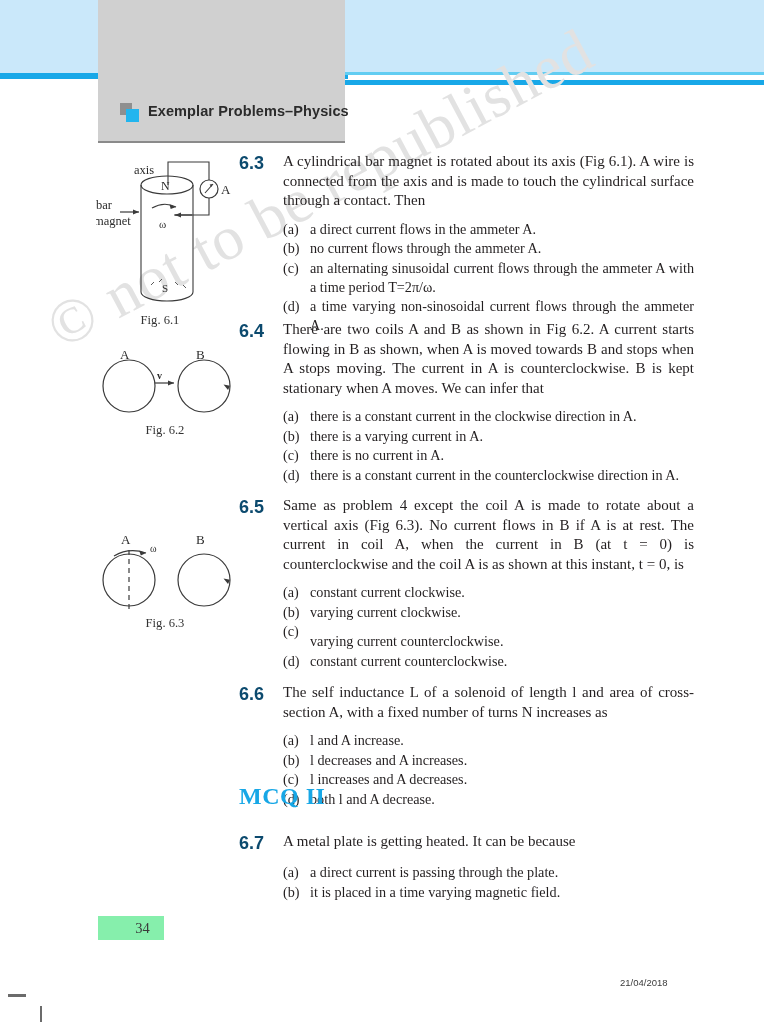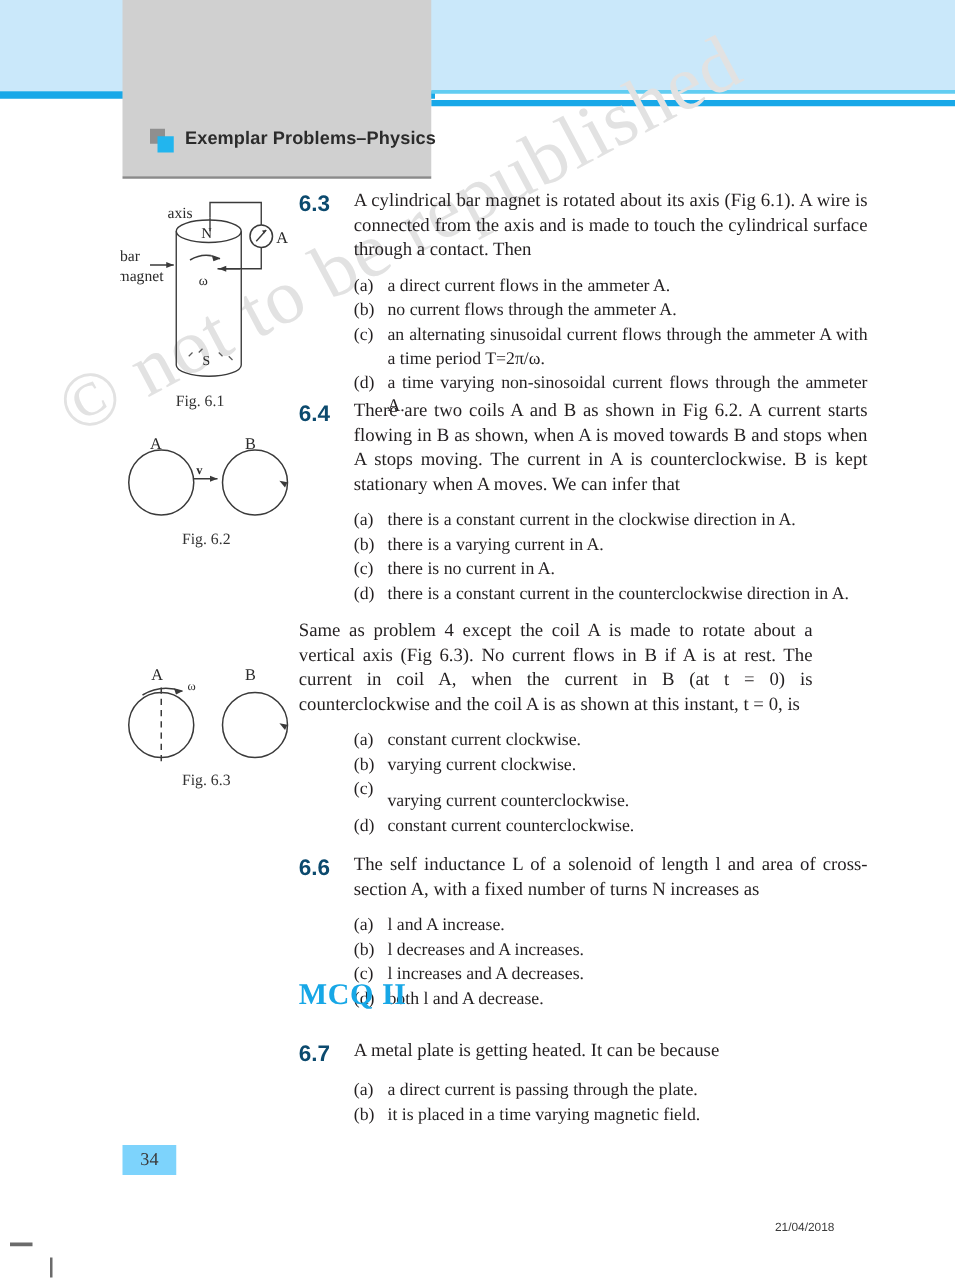--- a/index.html
+++ b/index.html
@@ -144,22 +144,22 @@
     font-size: 24px;
     color: #17a7e6;
     letter-spacing: 0.5px;
   }
 
   
   .pagenum-box {
     position: absolute;
     left: 98px; top: 916px;
     width: 43px; height: 24px;
-    background: #7dd3fc;
-    display: flex; align-items: center; justify-content: center;
+    background: #86efac;
+    display: flex; align-items: center; justify-content: center; padding-left: 23px;
   }
   .pagenum {
     font-size: 14.5px;
     color: #3b3b3b;
   }
   .footer-date {
     position: absolute;
     left: 620px; top: 977px;
     font-family: "Liberation Sans", sans-serif;
     font-size: 9.5px;
@@ -317,20 +317,21 @@
       </div>
       <div class="opt">
         <span class="optlab">(d)</span>
         <span class="optbody" style="width:411px;">there is a constant current in the counterclockwise direction in A.</span>
       </div>
     </div>
   </div>
 
   <div class="qblock" style="left:239px; top:496px; width:455px;">
     <div class="qrow">
+      <div class="qnum">6.5</div>
       <div class="qtext" style="width:411px;">Same as problem 4 except the coil A is made to rotate about a vertical axis (Fig 6.3). No current flows in B if A is at rest. The current in coil A, when the current in B (at t = 0) is counterclockwise and the coil A is as shown at this instant, t = 0, is</div>
     </div>
     <div class="opts" style="margin-left:44px;">
       <div class="opt">
         <span class="optlab">(a)</span>
         <span class="optbody" style="width:390px;">constant current clockwise.</span>
       </div>
       <div class="opt">
         <span class="optlab">(b)</span>
         <span class="optbody" style="width:390px;">varying current clockwise.</span>

